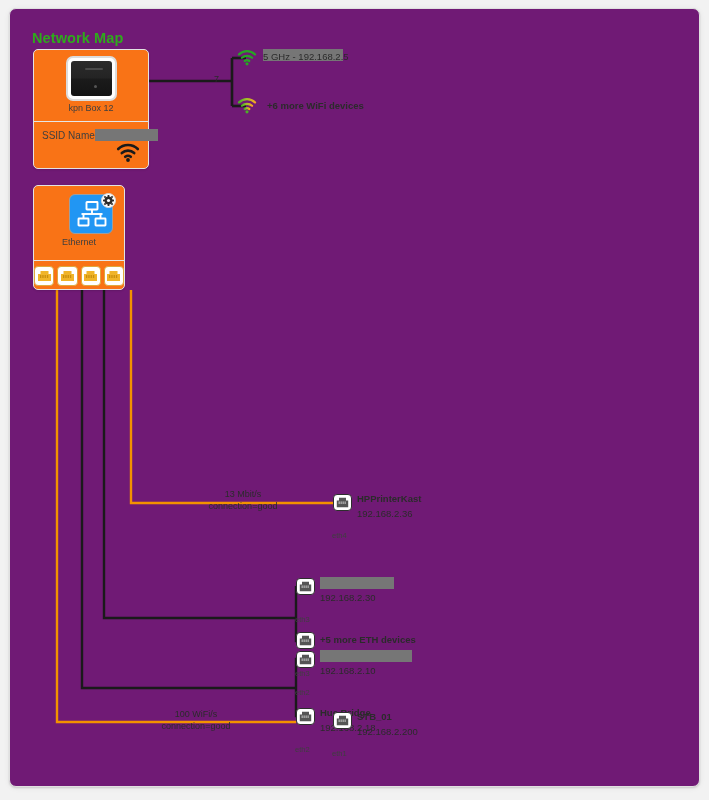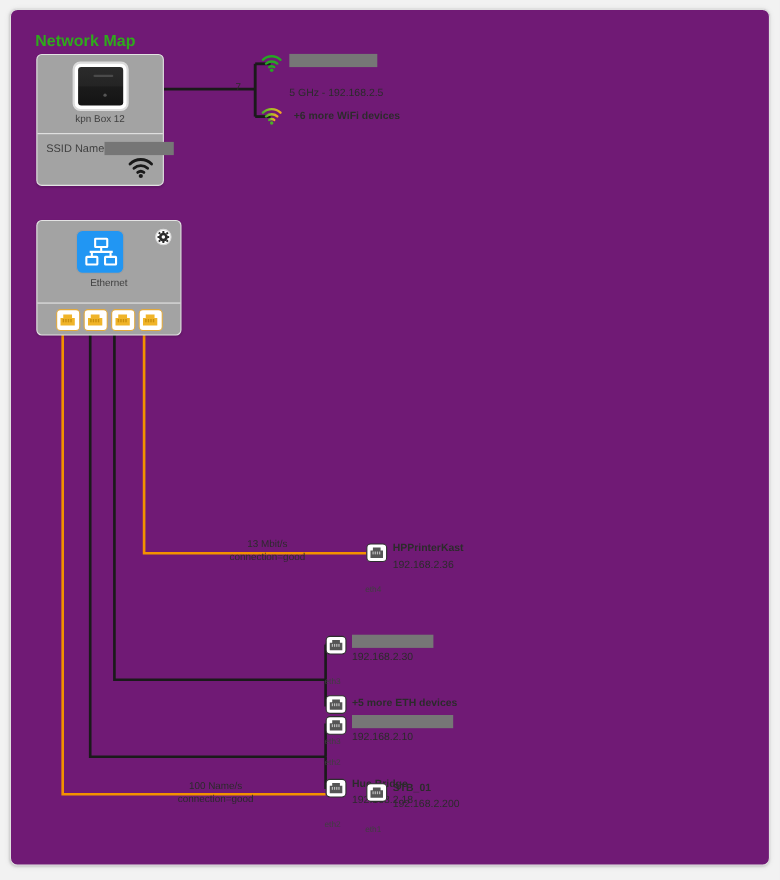--- a/index.html
+++ b/index.html
@@ -39,21 +39,21 @@
   
   #links {
     position: absolute; left: 0; top: 0;
     width: 709px; height: 800px;
     pointer-events: none;
   }
 
   
   .card {
     position: absolute;
-    background: #a3a3a3;
+    background: #f97316;
     border: 1px solid #e3e3e3;
     border-radius: 5px;
     box-shadow: 0 1px 2px rgba(0,0,0,.13);
   }
 
   
   .router-card { left: 33px; top: 49px; width: 116px; height: 120px; }
   .router-top {
     position: absolute; left: 0; top: 0; width: 100%; height: 72px;
     border-bottom: 1px solid #e6e6e6;
@@ -94,21 +94,21 @@
   .ssid-row {
     position: absolute; left: 8px; top: 7px;
     display: flex; align-items: center;
   }
   .ssid-label { font-size: 10px; color: #3f3f3f; white-space: nowrap; }
   .redact { background: #767676; display: inline-block; vertical-align: middle; }
   .ssid-redact { width: 63px; height: 12px; }
   .wifi-big { position: absolute; right: 8px; top: 21px; }
 
   
-  .eth-card { left: 33px; top: 200px; width: 132px; height: 105px; }
+  .eth-card { left: 33px; top: 185px; width: 92px; height: 105px; }
   .eth-top {
     position: absolute; left: 0; top: 0; width: 100%; height: 75px;
     border-bottom: 1px solid #e6e6e6;
   }
   .eth-icon {
     position: absolute; left: 35px; top: 8px;
     width: 44px; height: 40px;
     background: #2196f3;
     border: 1.5px solid #9e9e9e;
     border-radius: 6px;
@@ -172,21 +172,21 @@
   
   .wleaf { position: absolute; }
   .wleaf .wicon { position: absolute; left: 0; top: 0; }
   .wleaf .wname {
     position: absolute; left: 26px; top: 0;
     font-size: 9.5px; font-weight: bold; color: #2b2b2b;
     white-space: nowrap;
   }
   .wleaf .wname .redact { height: 12px; }
   .wleaf .wsub {
-    position: absolute; left: 26px; top: 30px;
+    position: absolute; left: 26px; top: 2px;
     font-size: 9.5px; color: #2b2b2b;
     white-space: nowrap;
   }
   .wleaf .wsingle {
     position: absolute; left: 30px; top: 3px;
     font-size: 9.5px; font-weight: bold; color: #2b2b2b;
     white-space: nowrap;
   }
 
   
@@ -456,21 +456,21 @@
       </svg>
     </span>
     <span class="leaf-iface">eth2</span>
     <span class="leaf-name">
       <span class="redact" style="width:92px;"></span>
     </span>
     <span class="leaf-ip">192.168.2.10</span>
   </div>
 
   <div class="edge-label" style="left:143px; top:709px; width:106px;">
-    <div>100 Name/s</div>
+    <div>100 WiFi/s</div>
     <div>connection=good</div>
   </div>
 
   <div class="leaf" style="left:296px; top:708px;">
     <span class="leaf-icon">
       <svg width="13" height="11" viewBox="0 0 13 11">
         <path d="M0.8,3.4 L0.8,10.2 L12.2,10.2 L12.2,3.4 L10,3.4 L10,0.8 L3,0.8 L3,3.4 Z" fill="#555"></path>
         <g fill="#bdbdbd">
             <rect x="2.6" y="4.4" width="1.1" height="2.6"></rect>
             <rect x="4.6" y="4.4" width="1.1" height="2.6"></rect>

